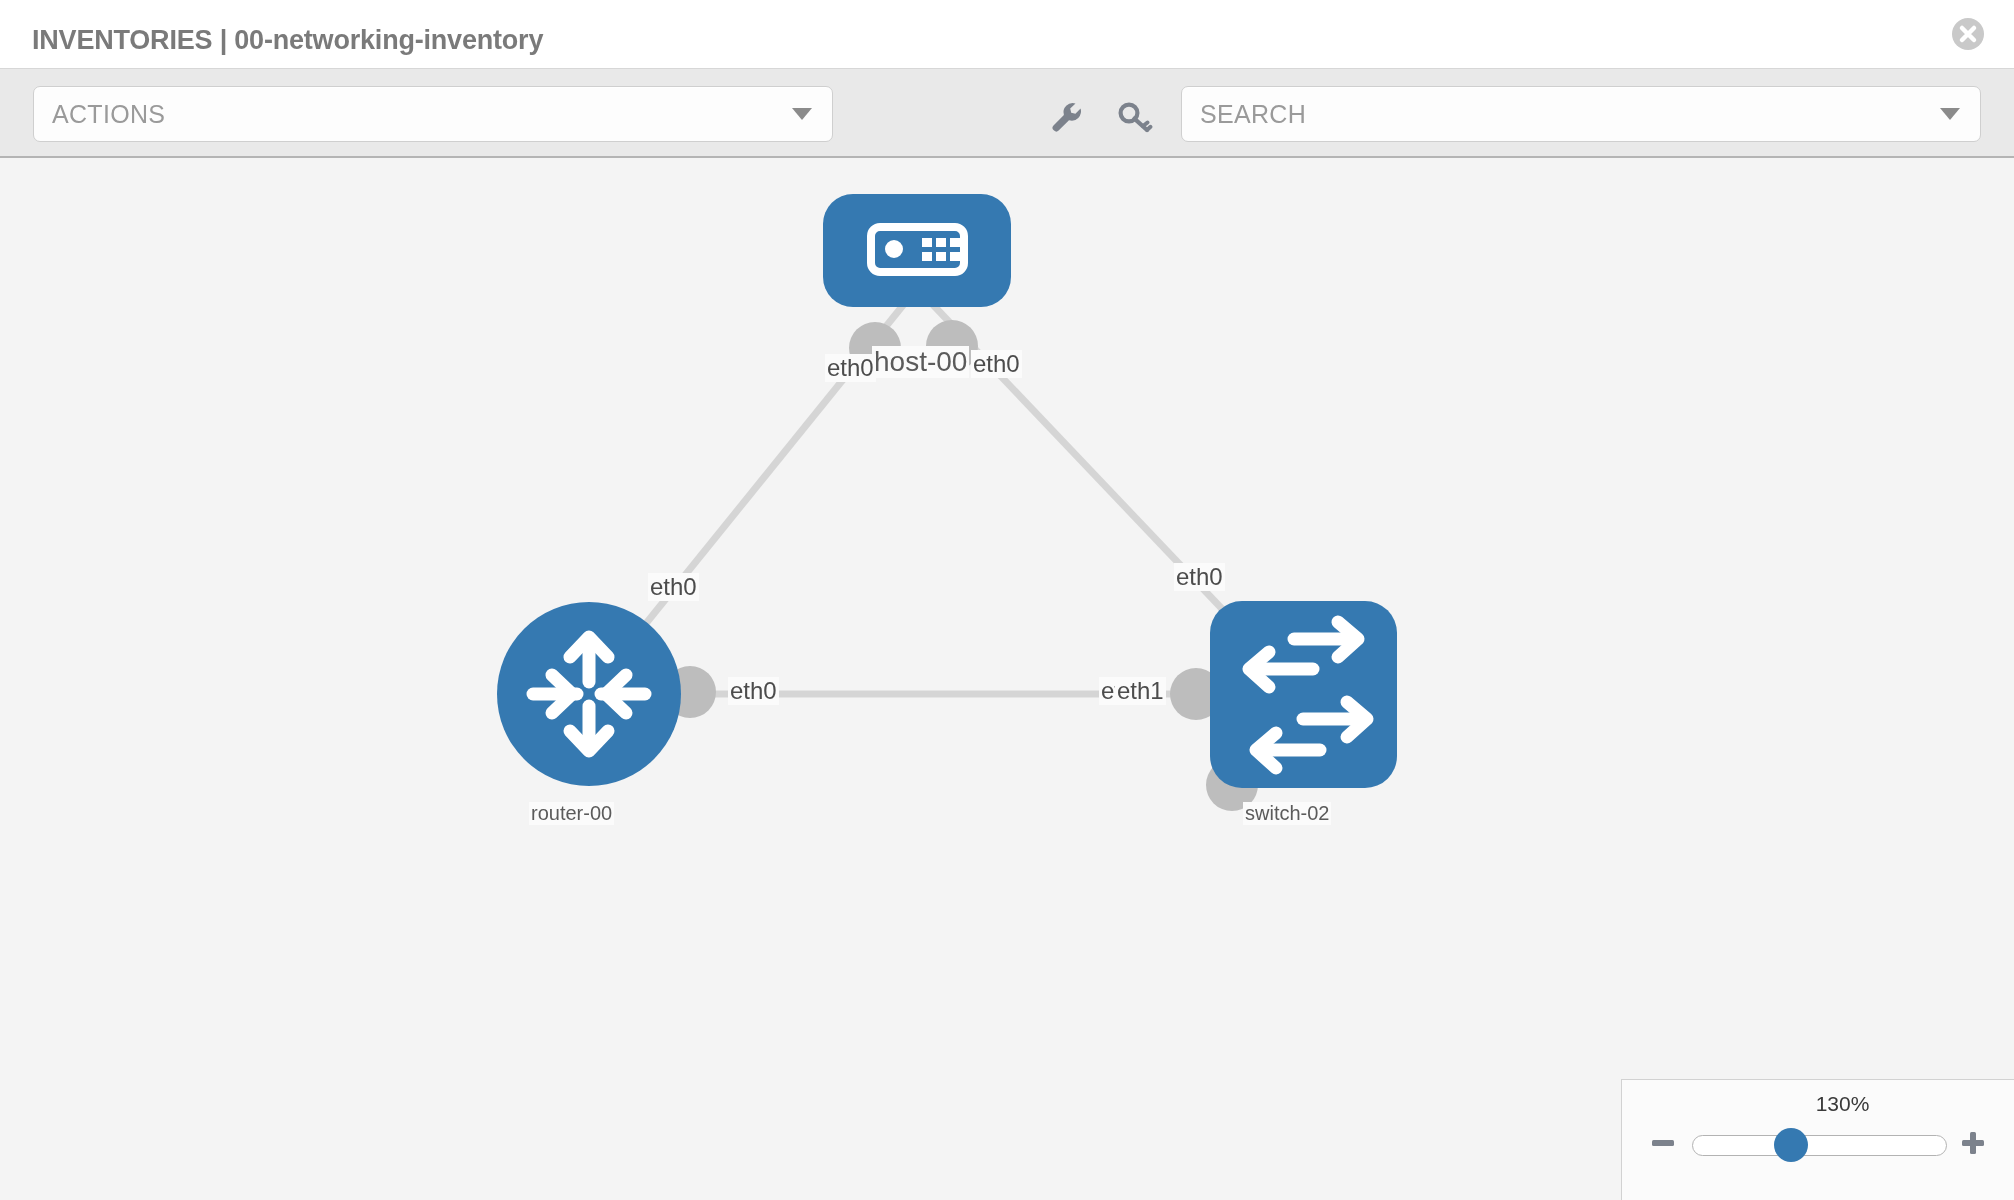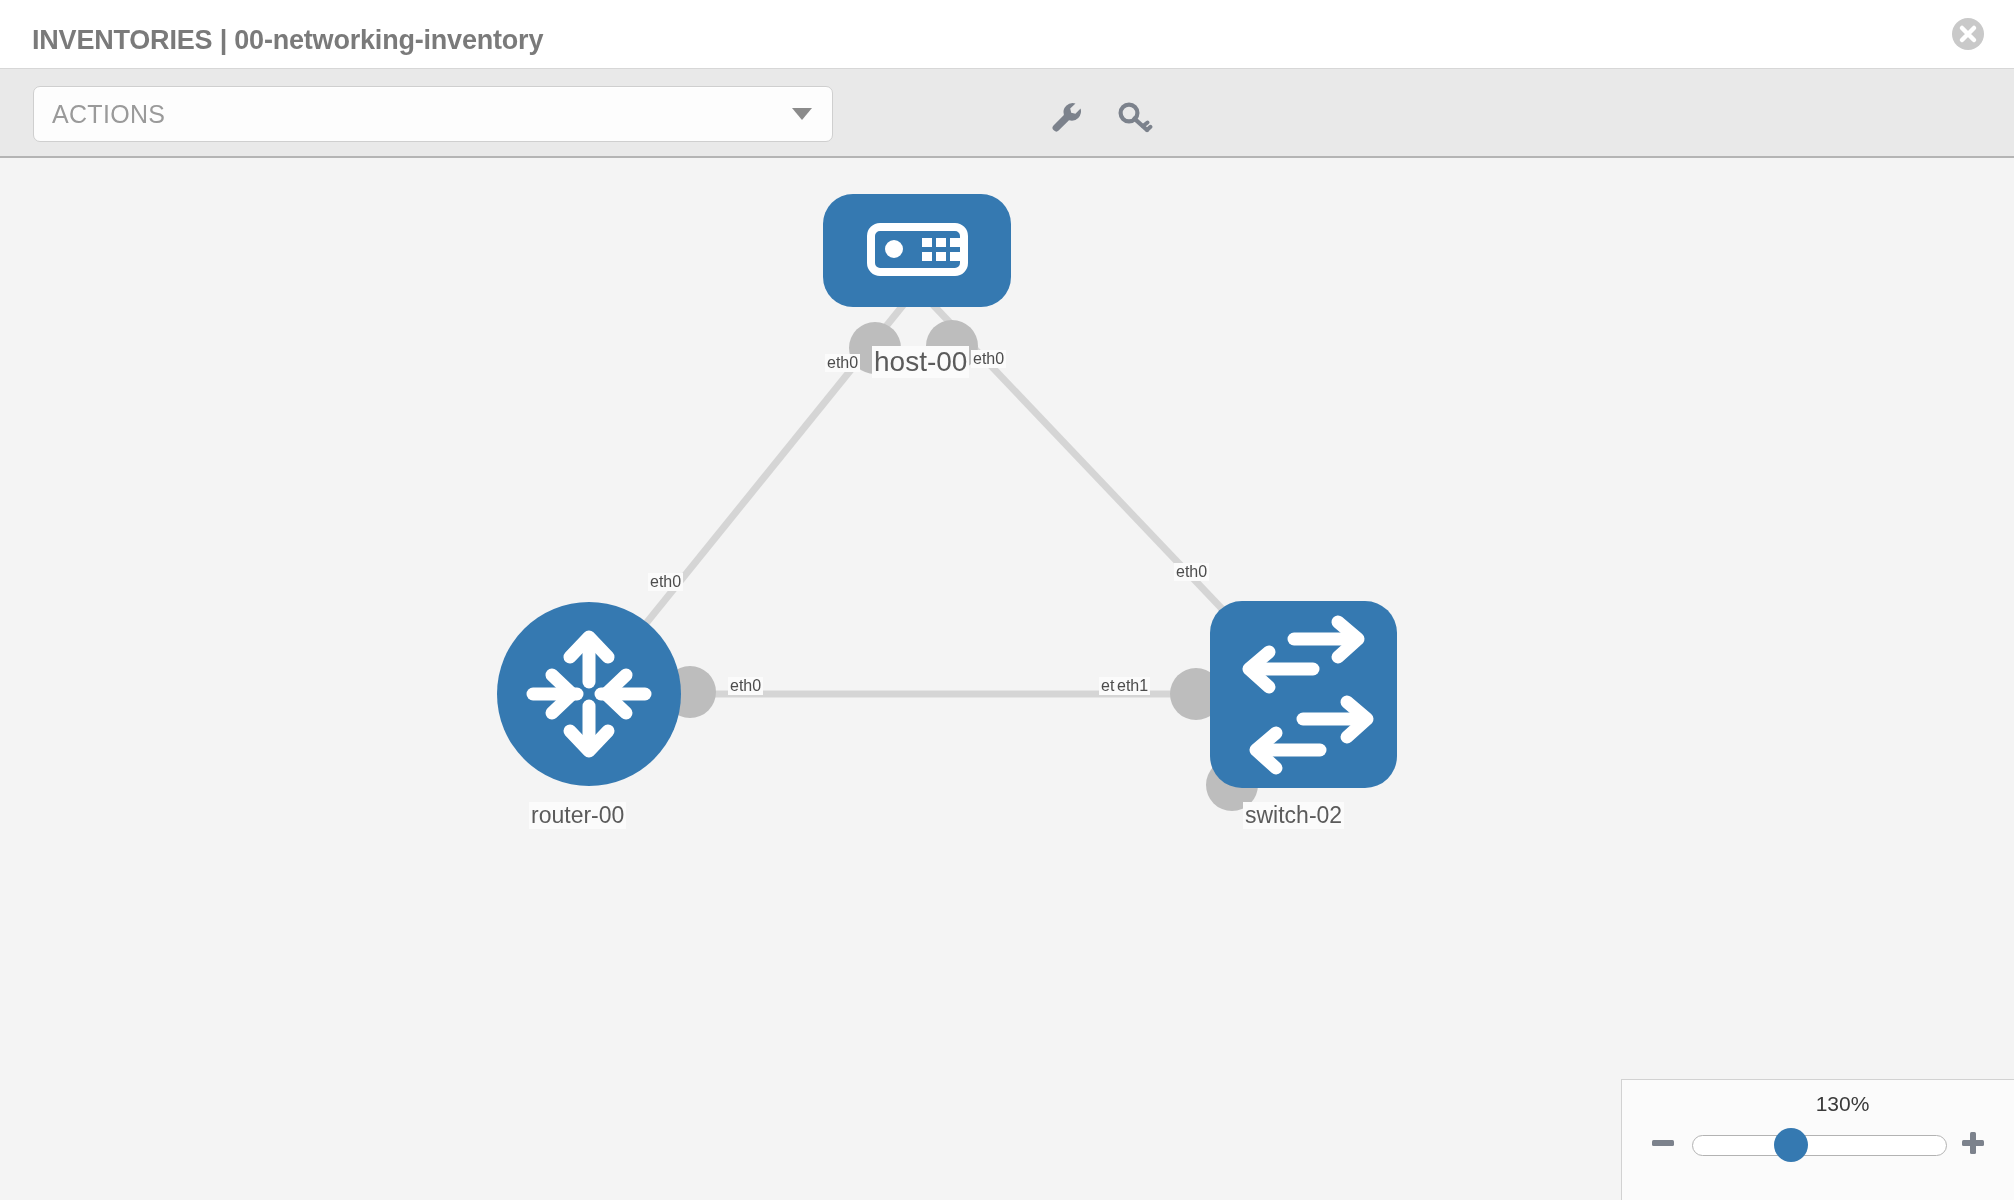--- a/index.html
+++ b/index.html
@@ -89,29 +89,29 @@
     position: absolute;
     left: 0; top: 158px;
     width: 2014px; height: 1042px;
     background: #f4f4f4;
     overflow: hidden;
   }
   #topology-svg { position: absolute; left: 0; top: 0; }
 
   .node-label {
     position: absolute;
-    font-size: 23px;
+    font-size: 20px;
     color: #5b5b5b;
     background: #fbfbfb;
     white-space: nowrap;
     padding: 0 2px;
   }
   .iface-label {
     position: absolute;
-    font-size: 16px;
+    font-size: 24px;
     color: #4c4c4c;
     background: #fbfbfb;
     white-space: nowrap;
     padding: 0 2px;
   }
 
   
   #zoom-control {
     position: absolute;
     left: 1621px; top: 1079px;
@@ -180,20 +180,24 @@
 
   <div class="tool-icon" id="key-icon">
     <svg width="40" height="40" viewBox="0 0 40 40">
       <circle cx="15" cy="16" r="8.4" fill="none" stroke="#7c828c" stroke-width="4.2"></circle>
       <path d="M20.4 21.6 L33 33" stroke="#7c828c" stroke-width="4.2" stroke-linecap="round"></path>
       <path d="M29 29 L33.5 25.5" stroke="#7c828c" stroke-width="4" stroke-linecap="round"></path>
       <path d="M33 33 L36.5 29.8" stroke="#7c828c" stroke-width="4" stroke-linecap="round"></path>
     </svg>
   </div>
 
+  <div class="dropdown" id="search-box">
+    <span class="dd-label">SEARCH</span>
+    <span class="caret"></span>
+  </div>
 
 </div>
 
 <div id="canvas">
 
   <svg id="topology-svg" width="2014" height="1042">
 
     <g>
       <line x1="589" y1="536" x2="917" y2="130" stroke="#d5d5d5" stroke-width="7"></line>
     </g>

